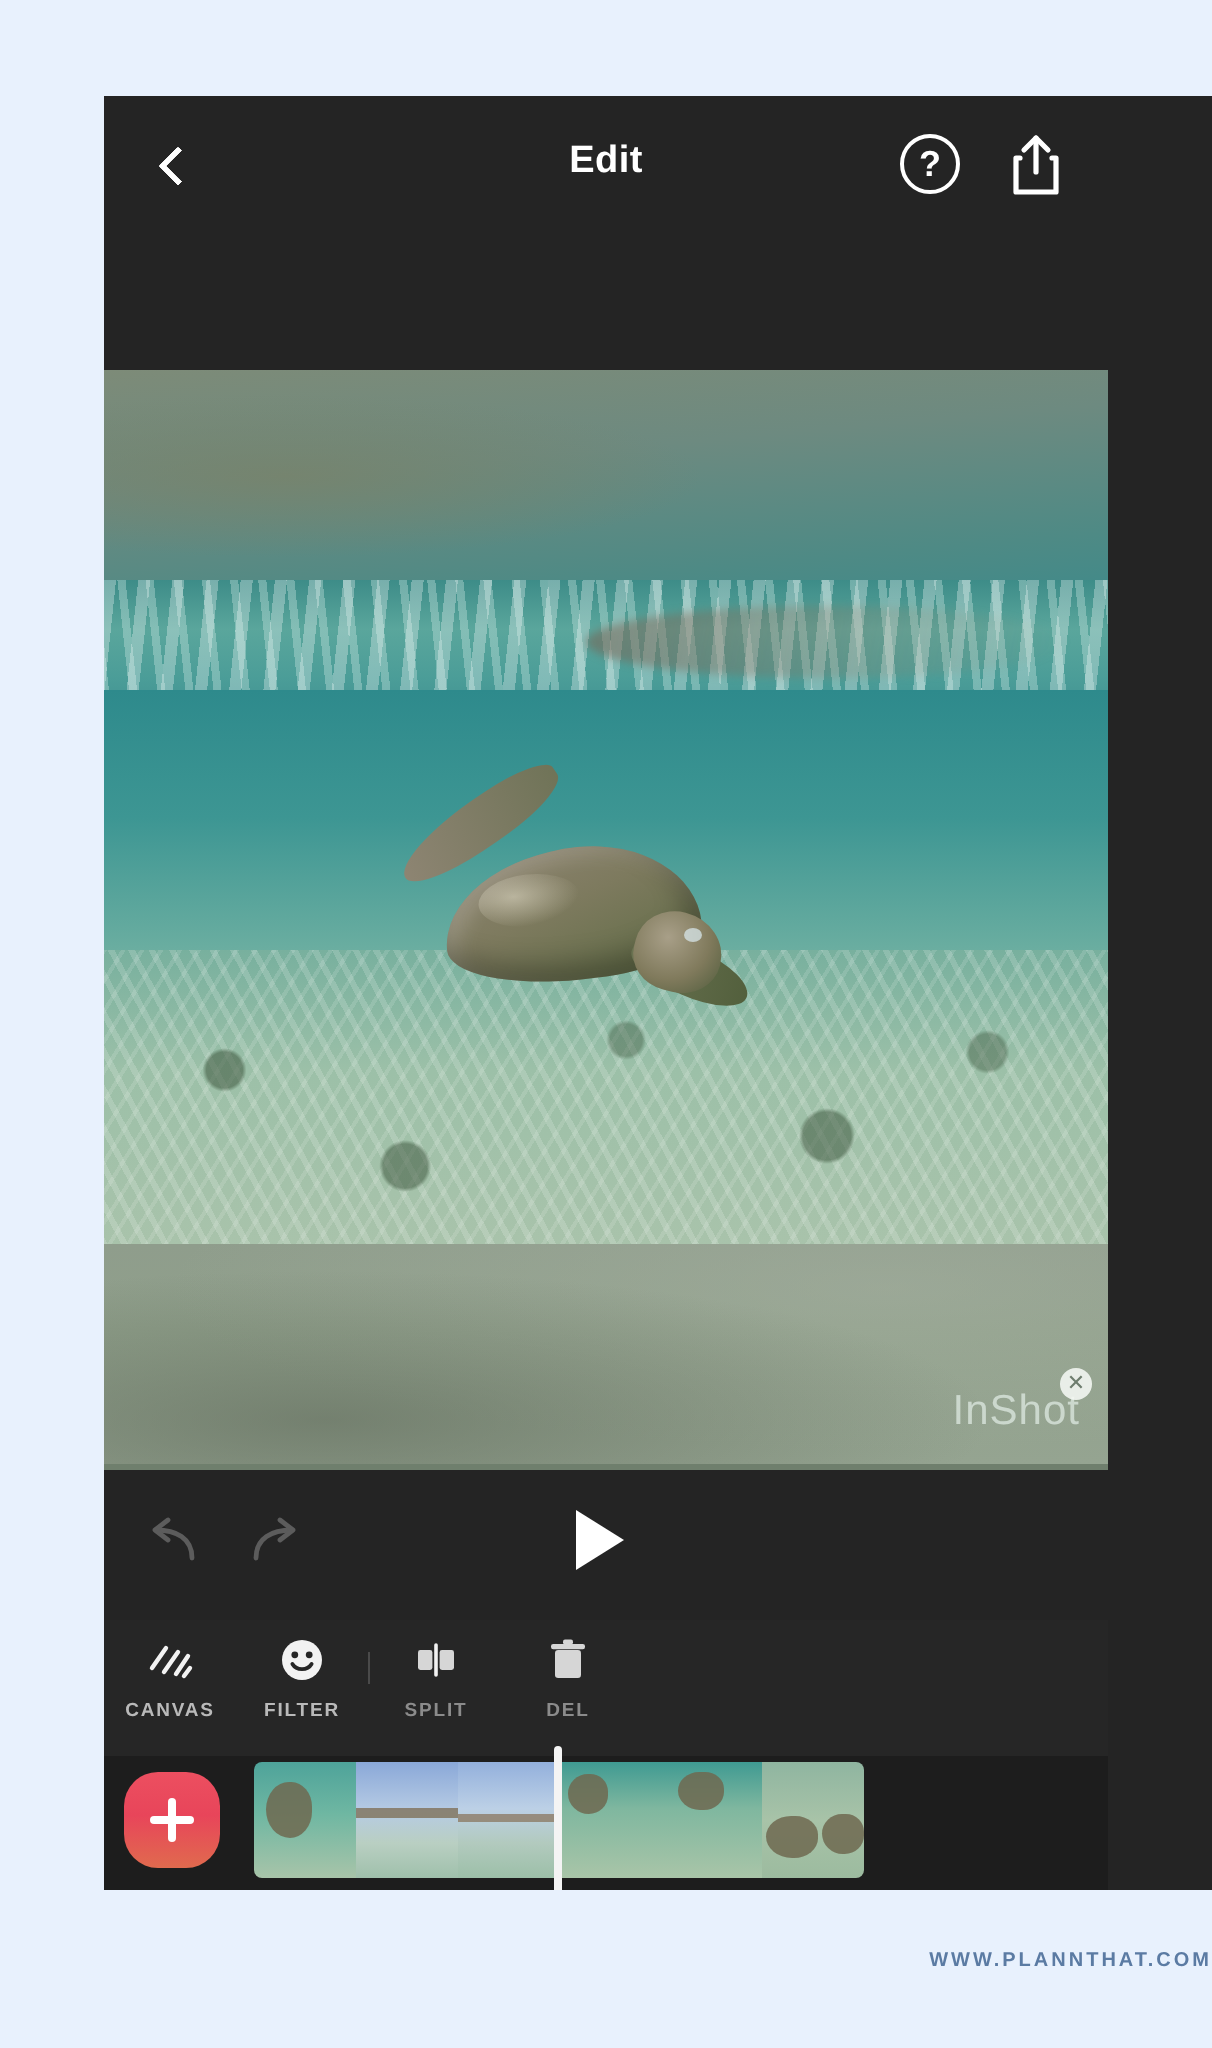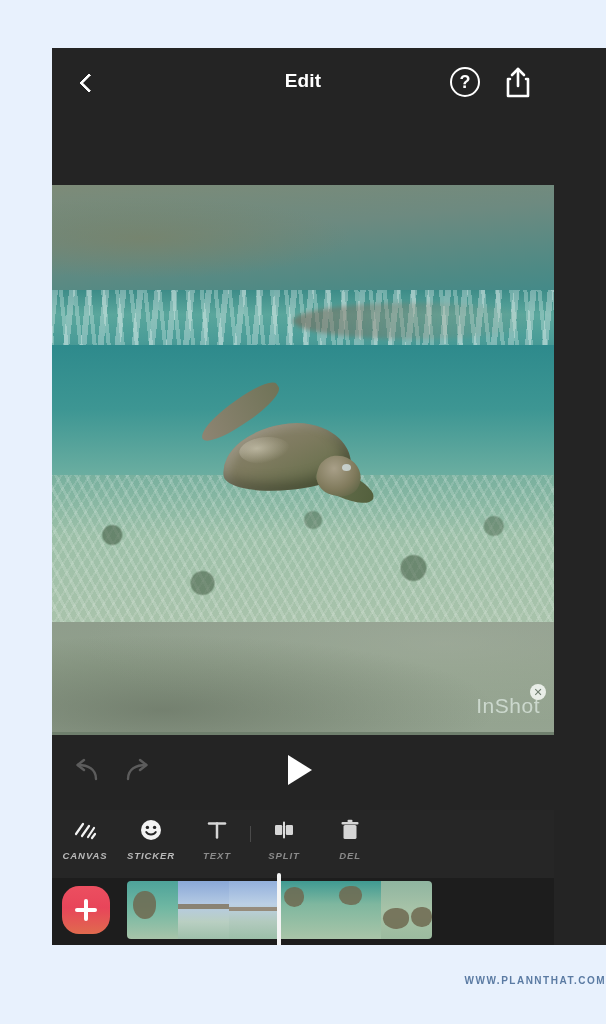--- a/index.html
+++ b/index.html
@@ -283,21 +283,20 @@
   .tool-ico {
     width: 28px; height: 28px;
     display: flex; align-items: center; justify-content: center;
     margin-bottom: 6px;
   }
   .tool-lbl {
     font-size: 9.5px;
     letter-spacing: .9px;
     color: #8b8b8b;
     font-weight: bold;
-    font-style: italic;
   }
   .tool.bright .tool-lbl { color: #b9b9b9; }
   .tool-sep {
     flex: 0 0 1px;
     width: 1px; height: 16px;
     background: #4a4a4a;
     margin-top: 10px;
   }
 
   
@@ -452,32 +451,23 @@
 
       <div class="tool bright">
         <div class="tool-ico">
           <svg width="24" height="24" viewBox="0 0 24 24">
             <circle cx="12" cy="12" r="10" fill="#f2f2f2"></circle>
             <circle cx="8.4" cy="9.4" r="1.7" fill="#262626"></circle>
             <circle cx="15.6" cy="9.4" r="1.7" fill="#262626"></circle>
             <path d="M7.2 14 C9.2 17.4 14.8 17.4 16.8 14" stroke="#262626" stroke-width="1.9" fill="none" stroke-linecap="round"></path>
           </svg>
         </div>
-        <div class="tool-lbl">STICKER</div>
-      </div>
-
-      <div class="tool">
-        <div class="tool-ico">
-          <svg width="24" height="24" viewBox="0 0 24 24">
-            <line x1="4" y1="5.5" x2="20" y2="5.5" stroke="#d6d6d6" stroke-width="2.5" stroke-linecap="round"></line>
-            <line x1="12" y1="5.5" x2="12" y2="19.5" stroke="#d6d6d6" stroke-width="2.5" stroke-linecap="round"></line>
-          </svg>
-        </div>
-        <div class="tool-lbl">TEXT</div>
-      </div>
+        <div class="tool-lbl">FILTER</div>
+      </div>
+
 
 
       <div class="tool-sep"></div>
 
 
       <div class="tool">
         <div class="tool-ico">
           <svg width="24" height="24" viewBox="0 0 24 24">
             <rect x="3" y="7" width="7.2" height="10" rx="1.2" fill="#d6d6d6"></rect>
             <rect x="13.8" y="7" width="7.2" height="10" rx="1.2" fill="#d6d6d6"></rect>

